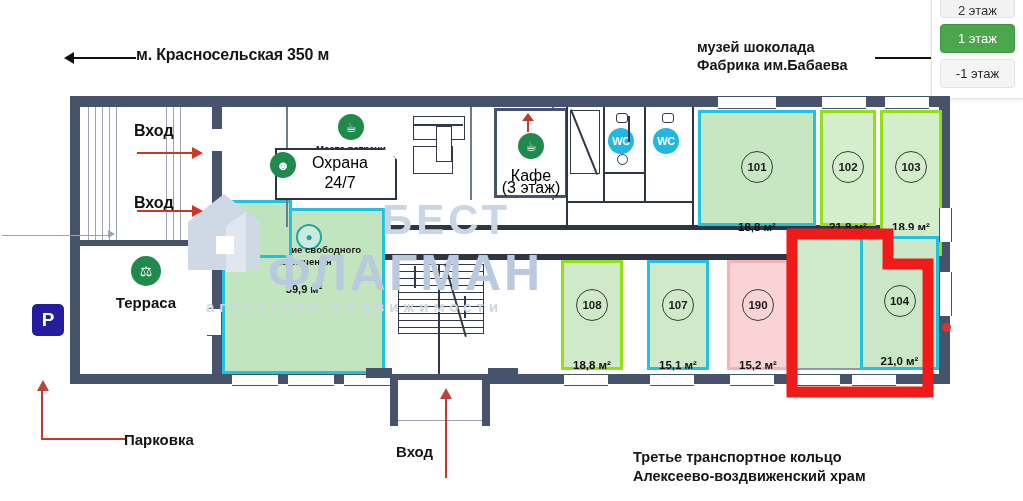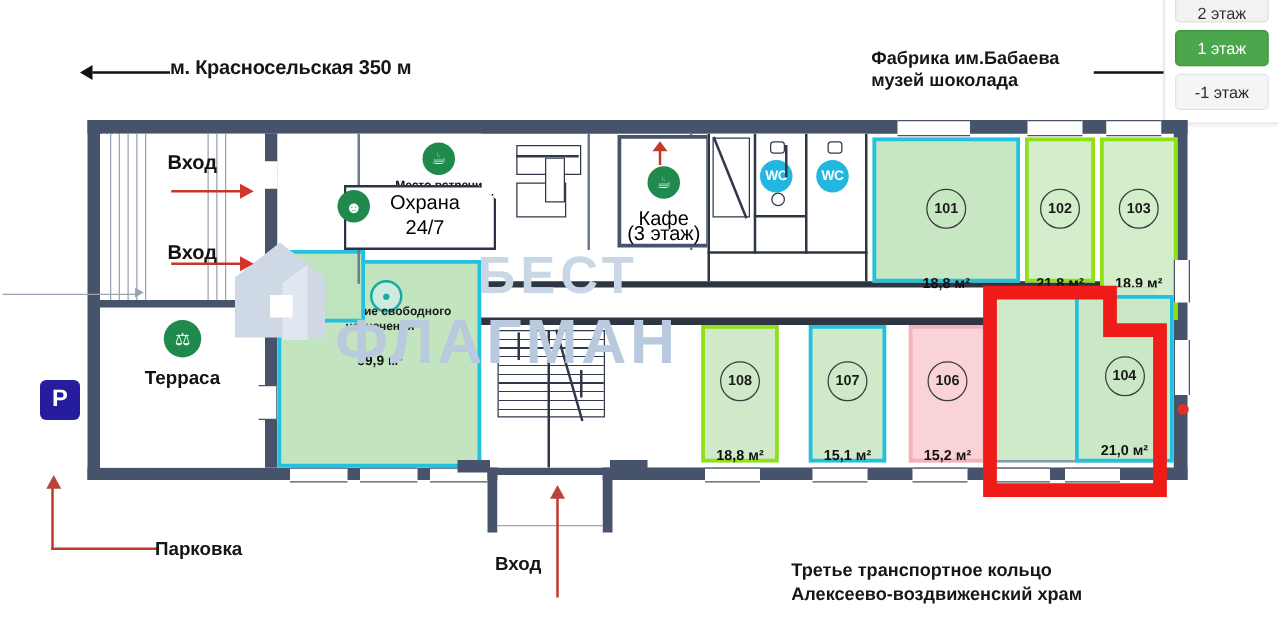--- a/index.html
+++ b/index.html
@@ -118,22 +118,22 @@
 
 <div id="stage">
 
   <div class="abs" id="metro-arrow">
     <div class="arrow-line" style="left:10px;right:0;"></div>
     <div class="arrow-head-l"></div>
   </div>
   <div class="abs ann-text" id="metro-label">м. Красносельская 350 м</div>
 
   <div class="abs ann-text" id="factory-label">
+    <div>музей шоколада</div>
     <div>Фабрика им.Бабаева</div>
-    <div>музей шоколада</div>
   </div>
   <div class="abs" id="factory-arrow">
     <div class="arrow-line" style="left:0;right:10px;"></div>
     <div class="arrow-head-r"></div>
   </div>
 
   <div class="abs" id="floor-panel">
     <div class="floor-btn ghost">2 этаж</div>
     <div class="floor-btn active">1 этаж</div>
     <div class="floor-btn idle">-1 этаж</div>
@@ -275,21 +275,21 @@
 
     <div class="room" style="left:491px;top:164px;width:62px;height:110px;background:#cfe9c9;border:3px solid #8fe016;padding-left:14px;">
       <div class="rnum" style="top:26px;">108</div>
       <div class="rarea" style="top:64px;">18,8 м²</div>
     </div>
     <div class="room" style="left:577px;top:164px;width:62px;height:110px;background:#cfe9c9;border:3px solid #22c1e0;">
       <div class="rnum" style="top:26px;">107</div>
       <div class="rarea" style="top:64px;">15,1 м²</div>
     </div>
     <div class="room" style="left:657px;top:164px;width:62px;height:110px;background:#fad3d6;border:3px solid #f3b2b8;">
-      <div class="rnum" style="top:26px;">106</div>
+      <div class="rnum" style="top:26px;">190</div>
       <div class="rarea" style="top:64px;">15,2 м²</div>
     </div>
     <div class="room" style="left:723px;top:134px;width:130px;height:140px;background:#cfe9cb;border:2px solid #8a9bb0;">
     </div>
     <div class="abs" style="left:790px;top:134px;width:65px;height:28px;background:#cfe9cb;"></div>
     <div class="rnum" style="left:788px;top:196px;">105</div>
     <div class="rarea" style="left:788px;top:234px;">29,2 м²</div>
 
     <div class="room" style="left:855px;top:140px;width:0;height:0;"></div>
     <div class="room" style="left:790px;top:140px;width:79px;height:134px;background:#cbe8c6;border:3px solid #22c1e0;">
@@ -327,20 +327,21 @@
   </div>
 
   <div class="abs" id="watermark">
     <svg id="wm-logo" viewBox="0 0 120 110">
       <path d="M8,90 L8,42 L44,14 L80,42 L80,90 Z" fill="#cfd9e6"></path>
       <path d="M46,92 L46,46 L66,32 L66,92 Z" fill="#e0e7f0"></path>
       <rect x="36" y="56" width="18" height="18" fill="#ffffff"></rect>
     </svg>
     <div id="wm-flag">ФЛАГМАН</div>
     <div id="wm-best">БЕСТ</div>
+    <div id="wm-sub">агентство недвижимости</div>
   </div>
 
   <div class="abs entr-word" style="left:134px;top:122px;">Вход</div>
   <div class="abs" style="left:137px;top:147px;width:66px;height:12px;">
     <div class="redann" style="left:0;top:5px;width:56px;height:2px;"></div>
     <div class="abs" style="right:0;top:0;width:0;height:0;border-top:6px solid transparent;border-bottom:6px solid transparent;border-left:11px solid #d1352a;"></div>
   </div>
 
   <div class="abs entr-word" style="left:134px;top:194px;">Вход</div>
   <div class="abs" style="left:137px;top:205px;width:66px;height:12px;">

